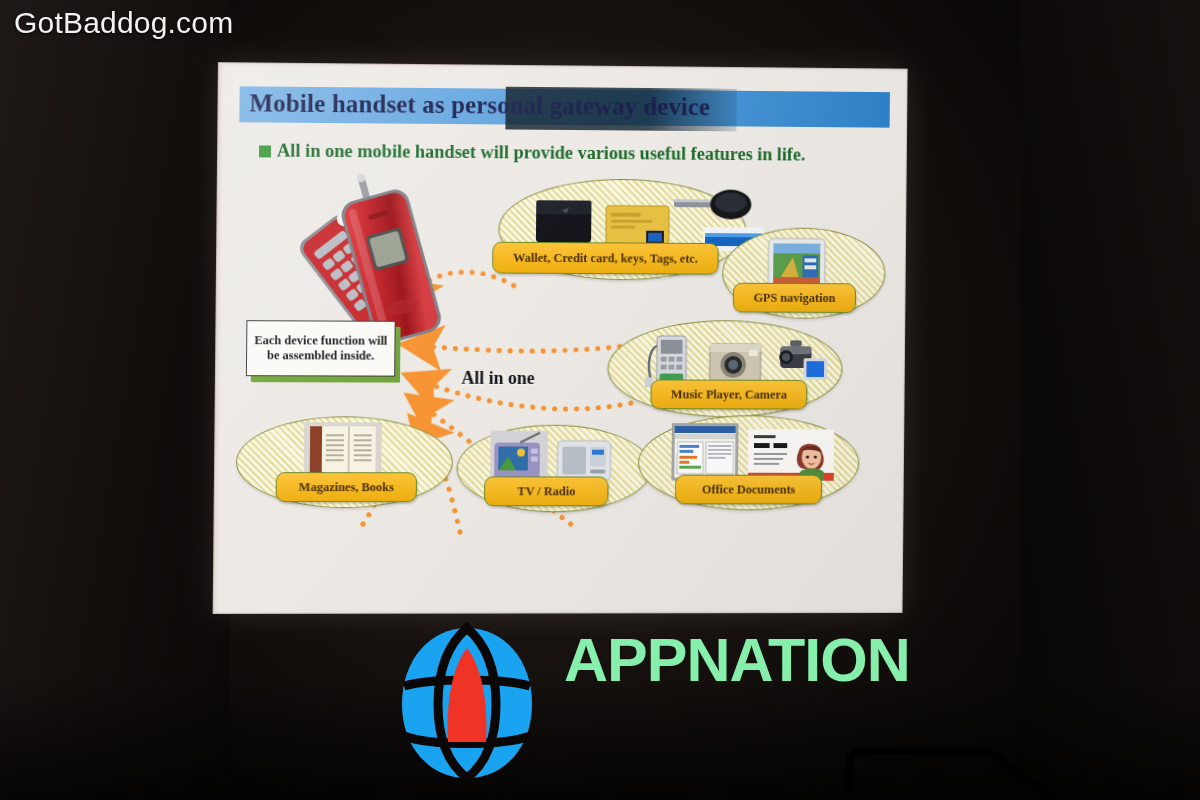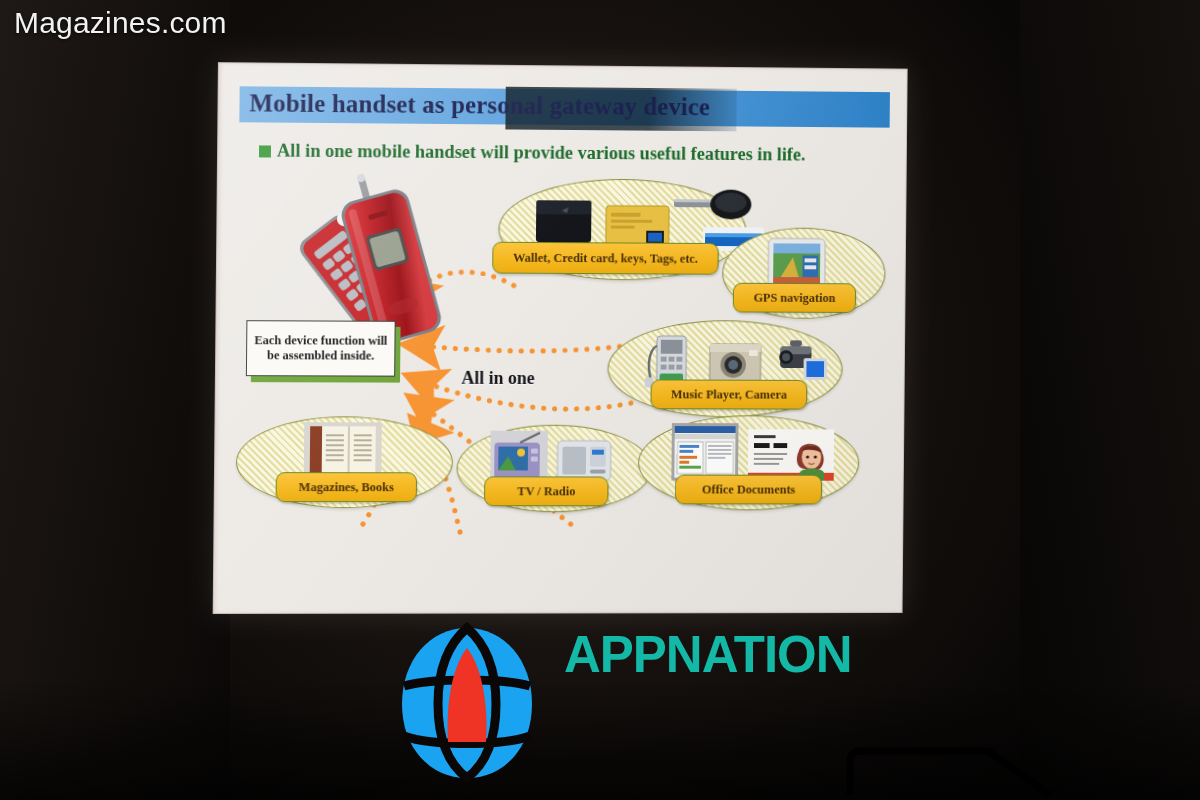--- a/index.html
+++ b/index.html
@@ -81,37 +81,37 @@
 
   
   .thumb{position:absolute;}
   svg{display:block;overflow:visible;}
 
   
   .logo{position:absolute;left:392px;top:620px;width:640px;height:165px;}
   .logo-mark{position:absolute;left:0;top:4px;width:150px;height:158px;}
   .logo-type{position:absolute;left:172px;top:12px;}
   .logo-main{font-family:"Liberation Sans",sans-serif;font-weight:bold;
-    font-size:51px;line-height:.92;color:#14b8a6;letter-spacing:-1px;}
+    font-size:61px;line-height:.92;color:#86efac;letter-spacing:-1px;}
   .logo-sub{font-family:"Liberation Sans",sans-serif;font-weight:bold;
     font-size:31px;letter-spacing:-.4px;margin-top:2px;white-space:nowrap;}
   .logo-sub .w{color:#f1f1f1;}
   .logo-sub .b{color:#1f8fd6;}
 
   .rail{position:absolute;pointer-events:none;}
 </style>
 </head>
 <body>
 
 <div id="stage">
   <div class="wall"></div>
   <div class="wall-left"></div>
   <div class="wall-right"></div>
 
-  <div class="watermark">Magazines.com</div>
+  <div class="watermark">GotBaddog.com</div>
 
   <div class="screen-wrap">
     <div class="slide">
 
       <div class="title-bar"></div>
       <div class="title-shadow"></div>
       <div class="title-text">Mobile handset as personal gateway device</div>
 
       <div class="bullet-row">
         <span class="bullet-sq"></span>

